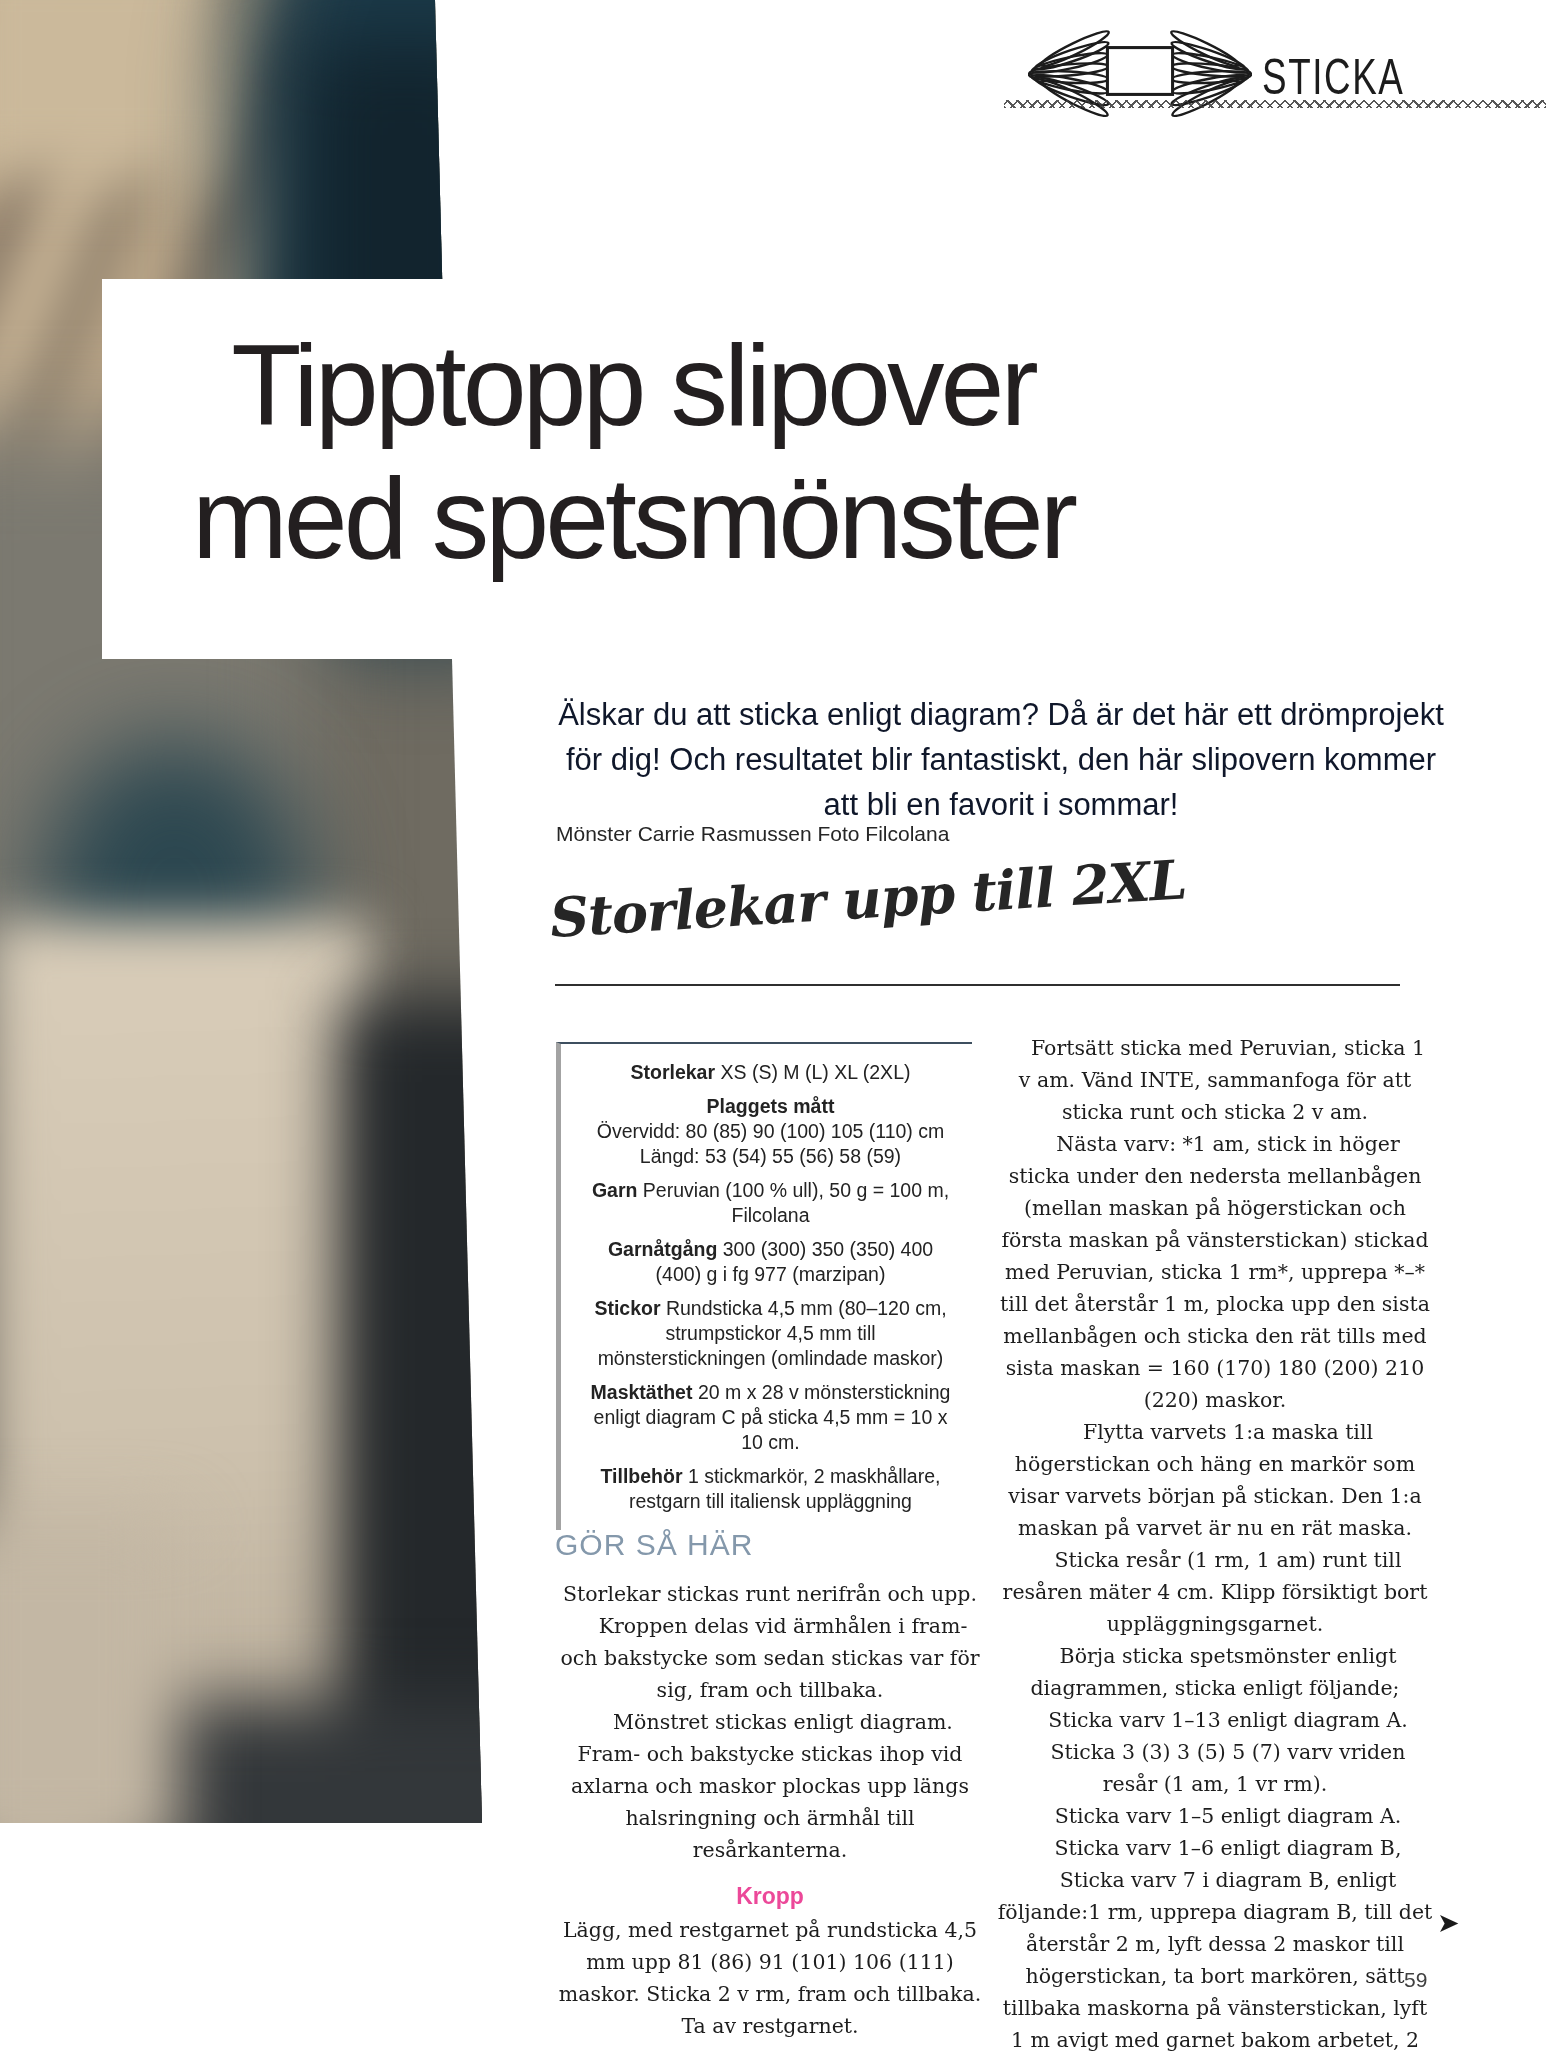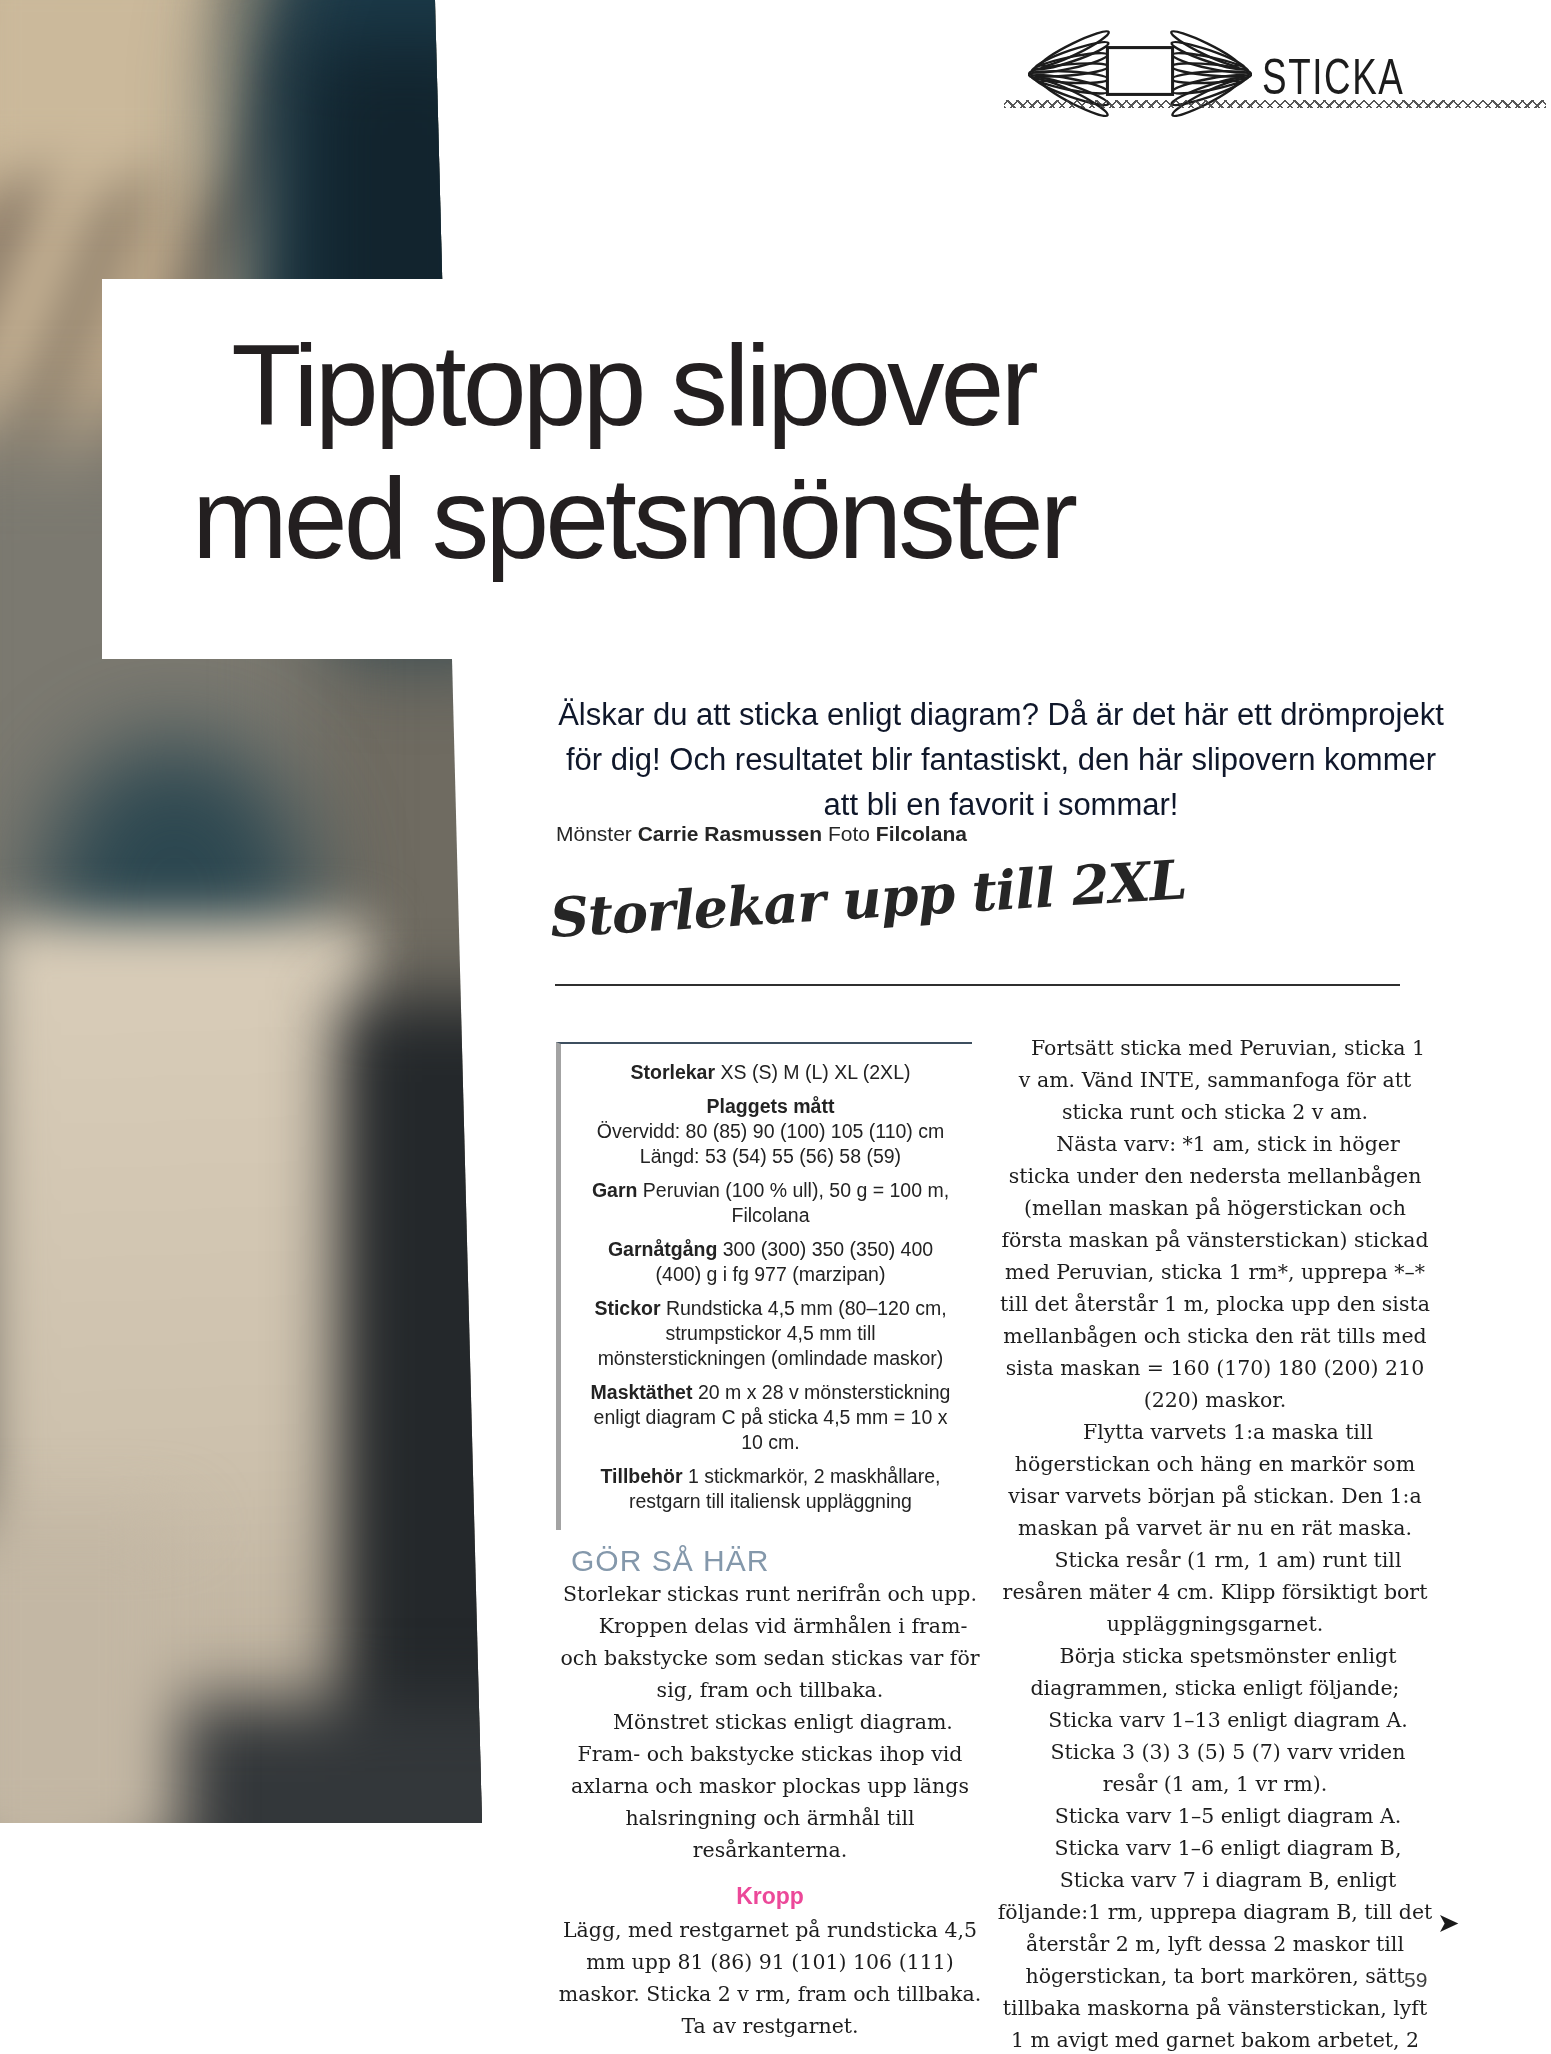--- a/index.html
+++ b/index.html
@@ -33,38 +33,38 @@
 
   
   .headline-box{position:absolute;left:102px;top:279px;width:1034px;height:380px;background:#ffffff;}
   .headline-box h1{margin:0;padding:40px 0 0 28px;font-size:115px;line-height:1.16;font-weight:normal;
                    letter-spacing:-4px;color:#231f20;}
   .headline-box .hl{display:block;white-space:nowrap;}
 
   
   .intro{position:absolute;left:556px;top:692px;width:890px;margin:0;font-size:31px;line-height:45px;color:#0f172a;}
   .byline{position:absolute;left:556px;top:822px;margin:0;font-size:21px;color:#262626;}
-  .byline strong{font-weight:bold;}
+  .byline strong{font-weight:normal;}
 
   
   .script{position:absolute;left:552px;top:886px;margin:0;font-family:"DejaVu Serif",serif;
           font-style:italic;font-weight:bold;font-size:54px;color:#262626;transform:rotate(-3.5deg);
           transform-origin:left bottom;letter-spacing:-1px;white-space:nowrap;}
   .rule{position:absolute;left:555px;top:984px;width:845px;height:2px;background:#2f2f2f;}
 
   
   .infobox{position:absolute;left:556px;top:1042px;width:416px;box-sizing:border-box;
            border-top:2px solid #3d4f5f;border-left:5px solid #a3a3a3;
            padding:16px 14px 16px 22px;font-size:19.5px;line-height:25px;color:#232323;}
   .infobox p{margin:0;}
   .infobox .ib + .ib{margin-top:9px;}
   .infobox strong{font-weight:bold;}
 
   
-  .howto{position:absolute;left:555px;top:1528px;margin:16px;font-size:30px;font-weight:400;
+  .howto{position:absolute;left:555px;top:1528px;margin:0;font-size:30px;font-weight:400;
          color:#8498ab;letter-spacing:1px;}
   .col{position:absolute;font-family:"DejaVu Serif",serif;font-size:20.5px;line-height:32px;color:#1d1d1d;}
   .col p{margin:0;}
   .col .ind{text-indent:26px;}
   .col.left{left:555px;top:1578px;width:430px;}
   .col.right{left:997px;top:1032px;width:436px;}
   .kropp{margin:14px 0 2px 0;font-family:"Liberation Sans",sans-serif;font-size:23px;font-weight:bold;color:#ec4899;}
 
   .arrow{position:absolute;left:1437px;top:1907px;font-size:27px;color:#1a1a1a;
          font-family:"DejaVu Sans",sans-serif;}

